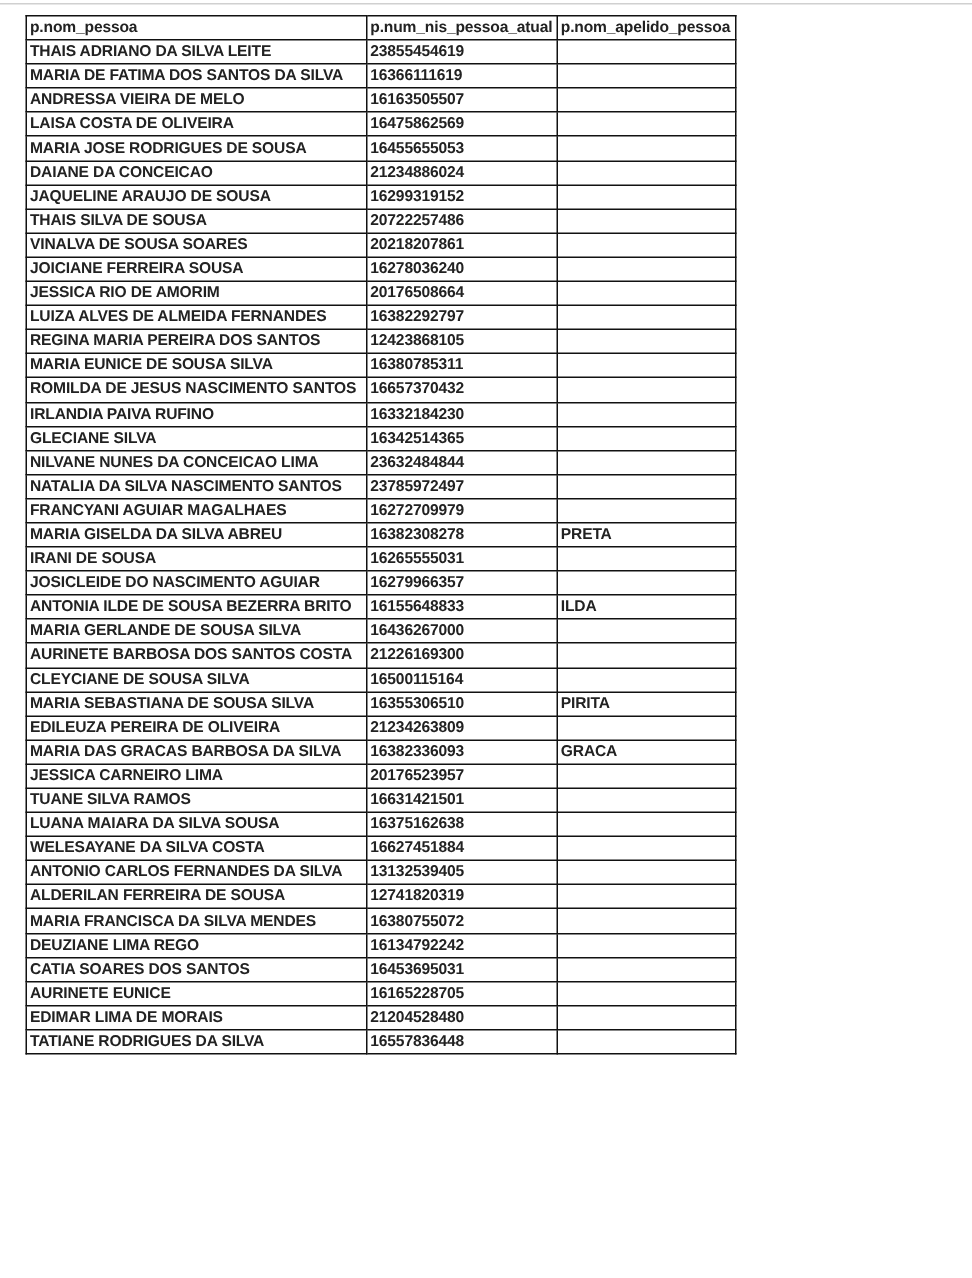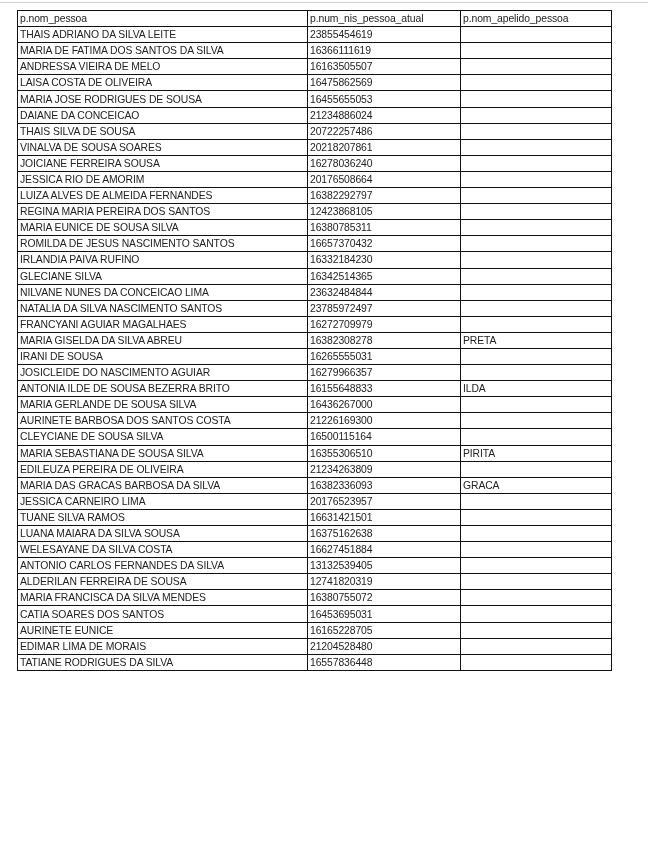--- a/index.html
+++ b/index.html
@@ -1,18 +1,18 @@
 <!DOCTYPE html>
 <html><head>
 <meta charset="utf-8">
 <style>
   html, body { margin:0; padding:0; background:#fff; }
   body { width:648px; height:852px; position:relative; overflow:hidden; font-family:"Liberation Sans", sans-serif; }
   .topline { position:absolute; left:0; top:2px; width:648px; height:1px; background:#d0d0d0; }
-  table { position:absolute; left:17px; top:10px; border-collapse:collapse; width:595px; }
+  table { position:absolute; left:17px; top:10px; border-collapse:collapse; width:474px;font-weight:bold; }
   td { border:1.5px solid #111; height:15.1px; padding:0 0 0 2px; font-size:10.4px; line-height:15px; color:#222; white-space:nowrap; overflow:hidden; letter-spacing:-0.1px; }
   td.c1 { width:287px; }
   td.c2 { width:150px; }
   td.c3 { width:148px; }
   thead td { color:#222; }
 </style>
 </head>
 <body>
 
 <div class="topline"></div>
@@ -50,20 +50,25 @@
         <td class="c1">MARIA JOSE RODRIGUES DE SOUSA</td>
         <td class="c2">16455655053</td>
         <td class="c3"></td>
       </tr>
       <tr>
         <td class="c1">DAIANE DA CONCEICAO</td>
         <td class="c2">21234886024</td>
         <td class="c3"></td>
       </tr>
       <tr>
+        <td class="c1">JAQUELINE ARAUJO DE SOUSA</td>
+        <td class="c2">16299319152</td>
+        <td class="c3"></td>
+      </tr>
+      <tr>
         <td class="c1">THAIS SILVA DE SOUSA</td>
         <td class="c2">20722257486</td>
         <td class="c3"></td>
       </tr>
       <tr>
         <td class="c1">VINALVA DE SOUSA SOARES</td>
         <td class="c2">20218207861</td>
         <td class="c3"></td>
       </tr>
       <tr>
@@ -197,20 +202,25 @@
         <td class="c3"></td>
       </tr>
       <tr>
         <td class="c1">ALDERILAN FERREIRA DE SOUSA</td>
         <td class="c2">12741820319</td>
         <td class="c3"></td>
       </tr>
       <tr>
         <td class="c1">MARIA FRANCISCA DA SILVA MENDES</td>
         <td class="c2">16380755072</td>
+        <td class="c3"></td>
+      </tr>
+      <tr>
+        <td class="c1">DEUZIANE LIMA REGO</td>
+        <td class="c2">16134792242</td>
         <td class="c3"></td>
       </tr>
       <tr>
         <td class="c1">CATIA SOARES DOS SANTOS</td>
         <td class="c2">16453695031</td>
         <td class="c3"></td>
       </tr>
       <tr>
         <td class="c1">AURINETE EUNICE</td>
         <td class="c2">16165228705</td>

